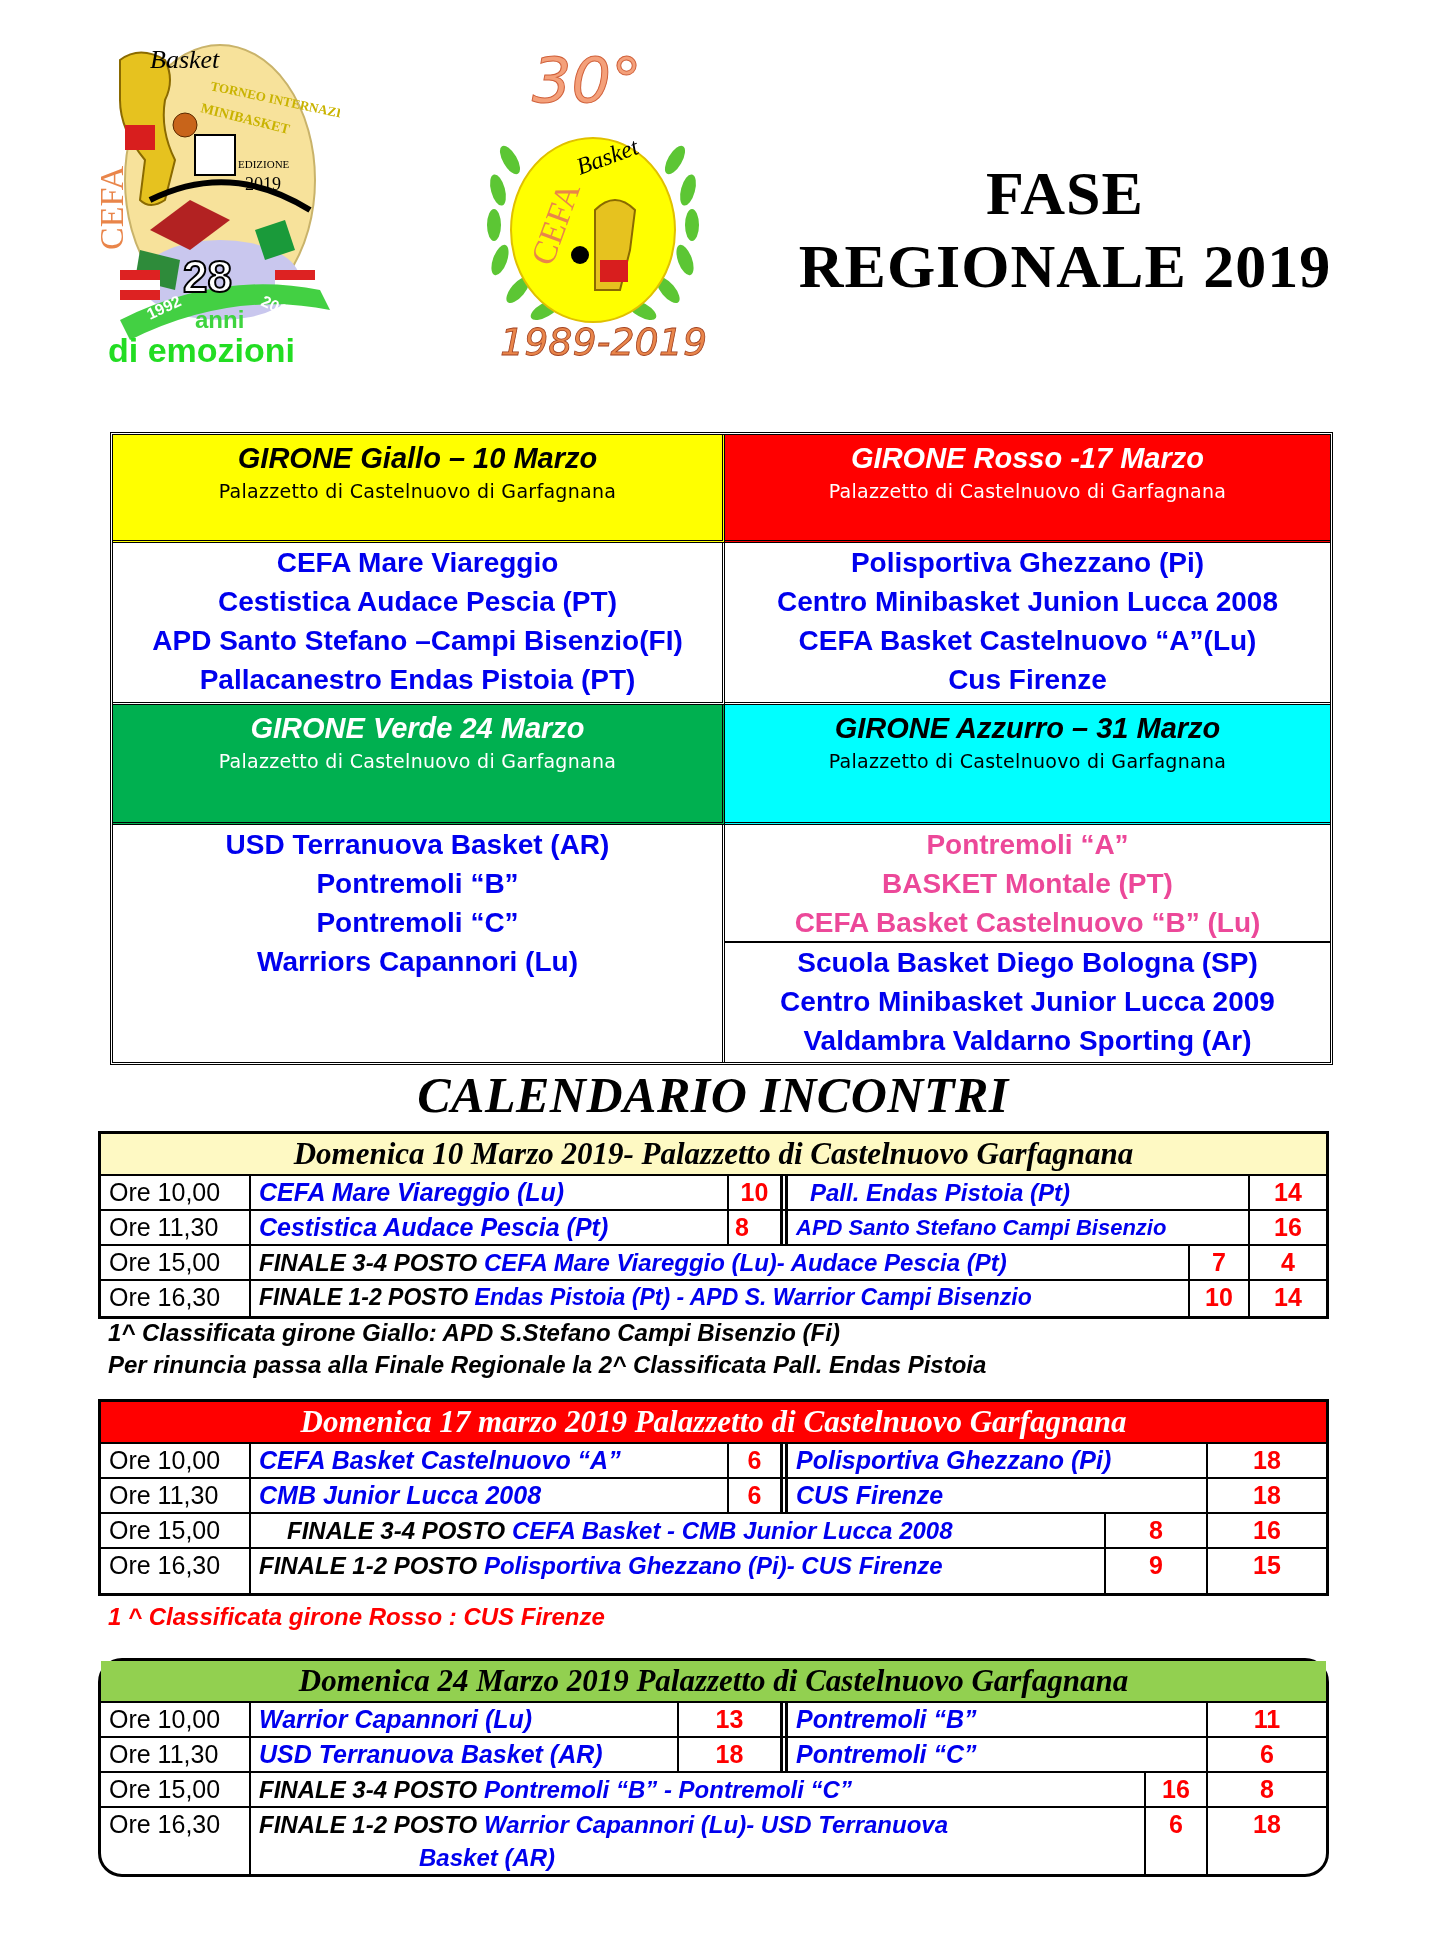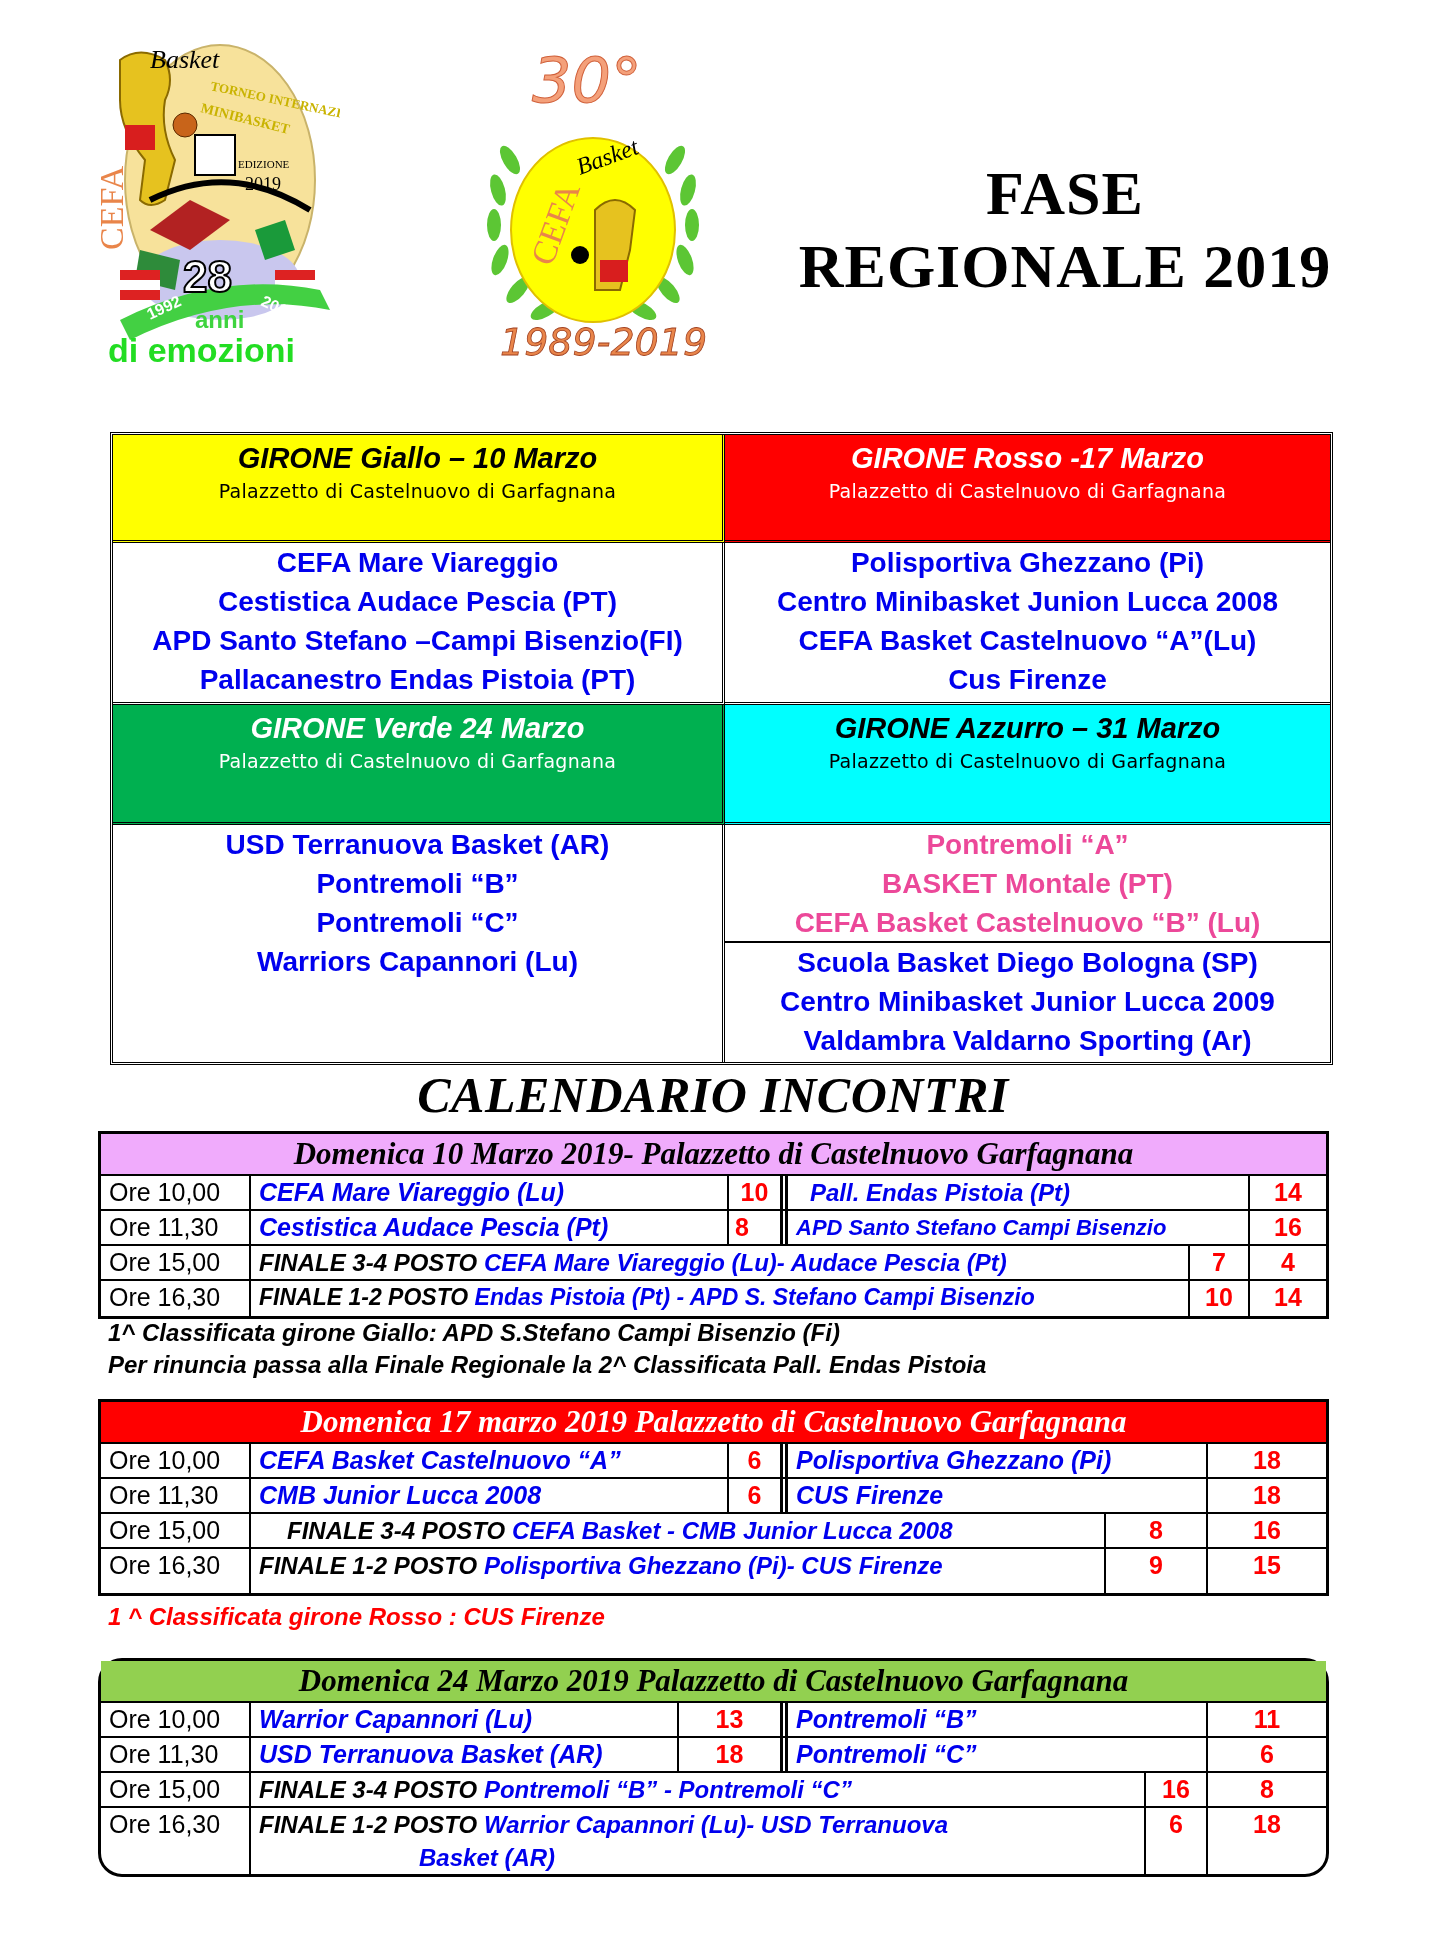--- a/index.html
+++ b/index.html
@@ -163,21 +163,21 @@
   <div class="gcell" style="left:612px;top:508px;width:605px;height:119px;">
     <div class="team">Scuola Basket Diego Bologna (SP)</div>
     <div class="team">Centro Minibasket Junior Lucca 2009</div>
     <div class="team">Valdambra Valdarno Sporting (Ar)</div>
   </div>
 </div>
 
 <div class="abs cal-title">CALENDARIO INCONTRI</div>
 
 <div class="ctable" style="top:1131px;">
-  <div class="chead" style="background:#f0abfc;color:#000;">Domenica 10 Marzo 2019-  Palazzetto di Castelnuovo Garfagnana</div>
+  <div class="chead" style="background:#fef9c3;color:#000;">Domenica 10 Marzo 2019-  Palazzetto di Castelnuovo Garfagnana</div>
   <div class="crow" style="height:35px;">
     <div class="c time">Ore 10,00</div>
     <div class="c team-a" style="left:150px;width:476px;">CEFA Mare Viareggio (Lu)</div>
     <div class="c score bordl" style="left:626px;width:53px;">10</div>
     <div class="c team-a thick" style="left:679px;width:532px;font-size:24px;padding-left:22px;">Pall. Endas Pistoia (Pt)</div>
     <div class="c score bordl" style="left:1147px;width:78px;">14</div>
   </div>
   <div class="crow" style="height:35px;">
     <div class="c time">Ore 11,30</div>
     <div class="c team-a" style="left:150px;width:476px;">Cestistica Audace Pescia (Pt)</div>
@@ -186,21 +186,21 @@
     <div class="c score bordl" style="left:1147px;width:78px;">16</div>
   </div>
   <div class="crow" style="height:35px;">
     <div class="c time">Ore 15,00</div>
     <div class="c final" style="left:150px;width:937px;font-size:24px;"><span class="lbl">FINALE 3-4 POSTO</span> <span>CEFA Mare Viareggio (Lu)- Audace Pescia (Pt)</span></div>
     <div class="c score bordl" style="left:1087px;width:60px;">7</div>
     <div class="c score bordl" style="left:1147px;width:78px;">4</div>
   </div>
   <div class="crow" style="height:35px;">
     <div class="c time">Ore 16,30</div>
-    <div class="c final" style="left:150px;width:937px;font-size:23px;"><span class="lbl">FINALE 1-2 POSTO</span> <span>Endas Pistoia (Pt) - APD S. Stefano Campi Bisenzio</span></div>
+    <div class="c final" style="left:150px;width:937px;font-size:23px;"><span class="lbl">FINALE 1-2 POSTO</span> <span>Endas Pistoia (Pt) - APD S. Warrior Campi Bisenzio</span></div>
     <div class="c score bordl" style="left:1087px;width:60px;">10</div>
     <div class="c score bordl" style="left:1147px;width:78px;">14</div>
   </div>
 </div>
 <div class="abs note" style="top:1318px;color:#000;">1^ Classificata girone Giallo: APD S.Stefano Campi Bisenzio (Fi)</div>
 <div class="abs note" style="top:1350px;color:#000;">Per rinuncia passa alla Finale Regionale la 2^ Classificata Pall. Endas Pistoia</div>
 
 <div class="ctable" style="top:1399px;border-bottom:3px solid #000;">
   <div class="chead" style="background:#ff0000;color:#fff;">Domenica 17  marzo 2019 Palazzetto di Castelnuovo Garfagnana</div>
   <div class="crow" style="height:35px;">

